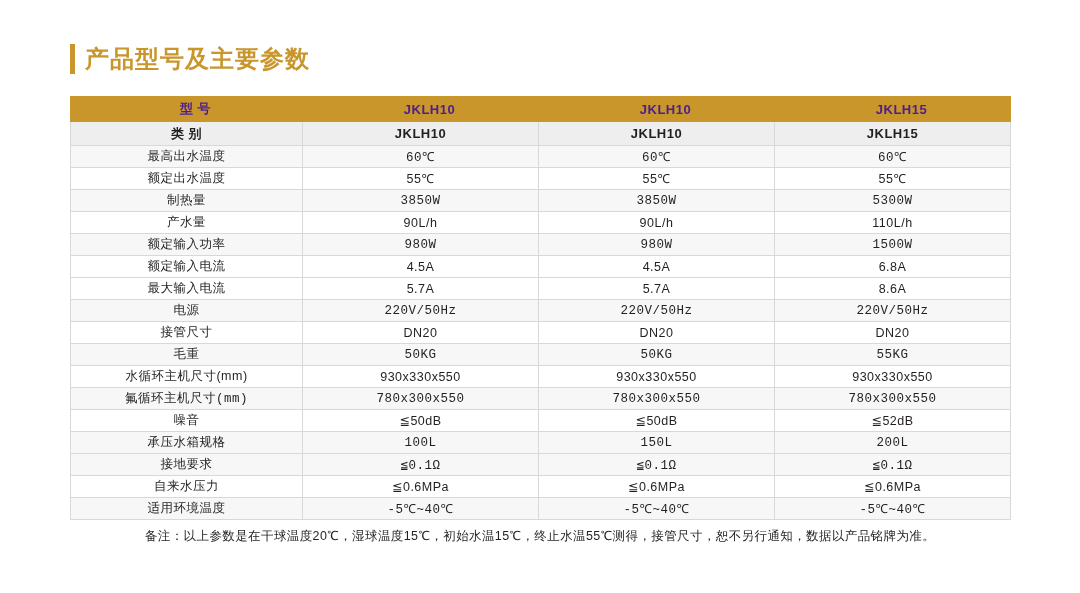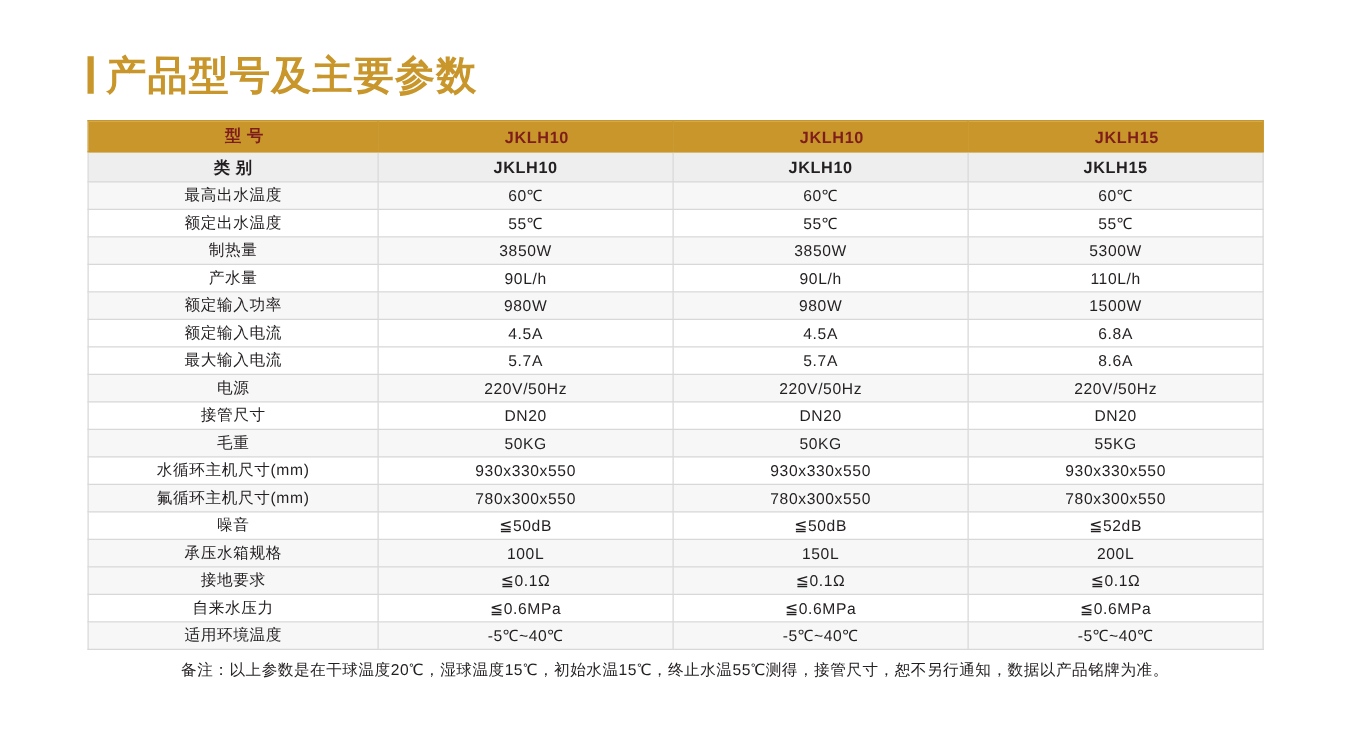--- a/index.html
+++ b/index.html
@@ -26,21 +26,21 @@
     display: flex;
     align-items: center;
   }
   .title-bar {
     width: 5px;
     height: 30px;
     background: #c8962a;
     margin-right: 10px;
   }
   .title-text {
-    font-size: 32px;
+    font-size: 24px;
     font-weight: bold;
     color: #c8962a;
     letter-spacing: 1px;
     line-height: 1;
   }
   .table-wrap {
     position: absolute;
     left: 70px;
     top: 96px;
     width: 940px;
@@ -61,35 +61,35 @@
     font-size: 12.5px;
     color: #231f20;
     text-align: center;
     vertical-align: middle;
     padding: 0;
     letter-spacing: 0.5px;
     white-space: nowrap;
   }
   tr.head th {
     background: #c8962a;
-    color: #7f1d1d;
+    color: #4c1d95;
     font-weight: bold;
     font-size: 13px;
     height: 24px;
     border: 1px solid #c8962a;
     padding-left: 18px;
   }
   tr.subhead td {
     background: #eeeeee;
     font-weight: bold;
     font-size: 13px;
     height: 23px;
     margin-left: 28px;
   }
-  tr.odd td { background: #f7f7f7; }
+  tr.odd td { background: #f7f7f7; font-family: Liberation Mono, monospace; }
   tr.even td { background: #ffffff; margin-left: 48px; }
   td.label {
     font-weight: normal;
   }
   td.val {
     font-family: "Liberation Sans", sans-serif;
   }
   .note {
     position: absolute;
     left: 70px;

